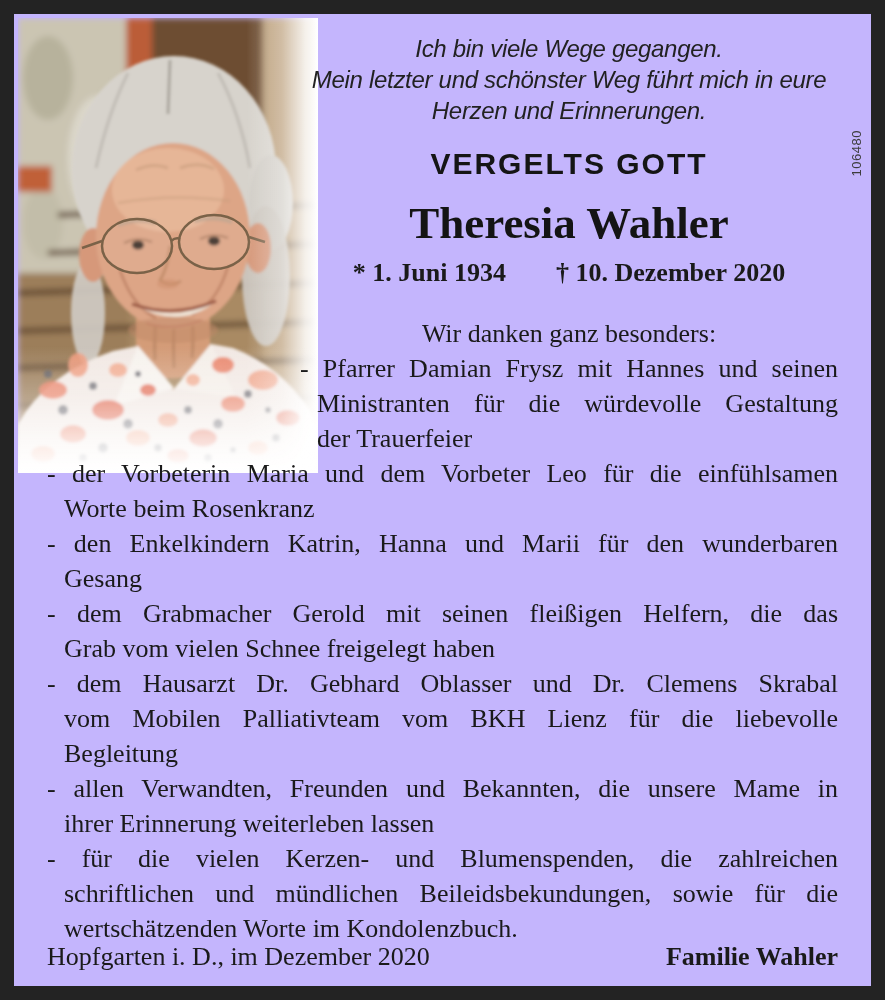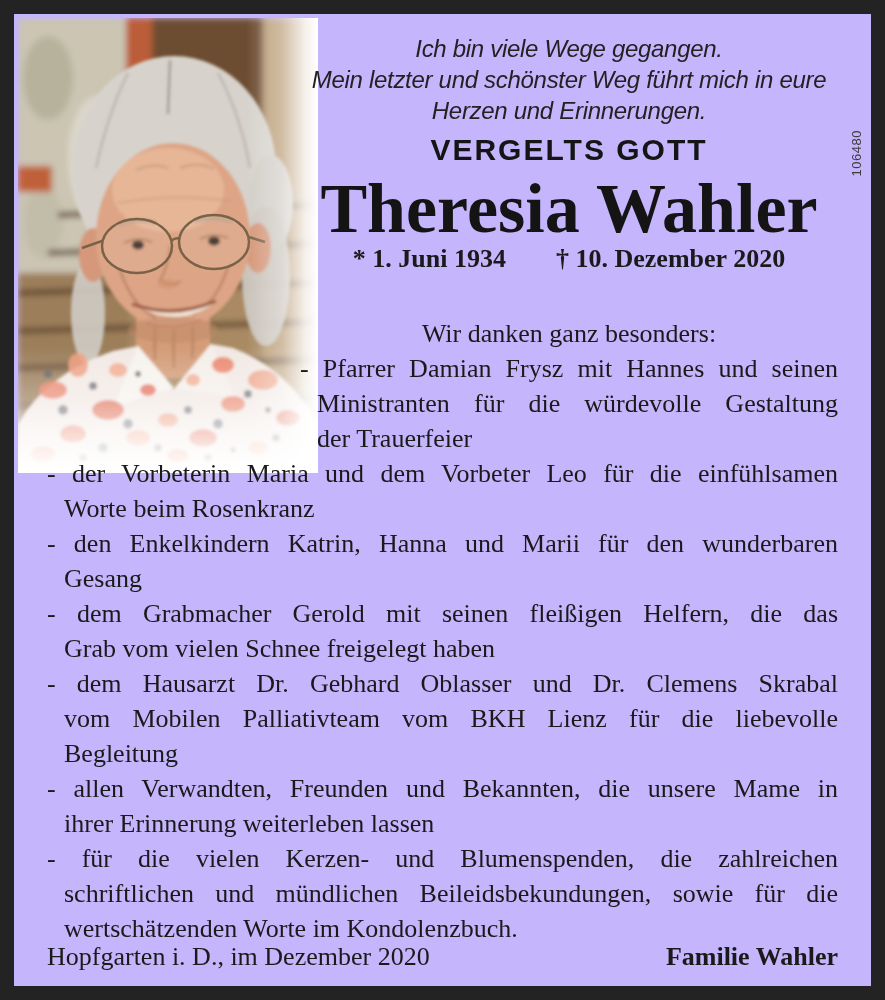--- a/index.html
+++ b/index.html
@@ -31,28 +31,28 @@
     position:absolute;left:286px;top:19px;width:538px;
     text-align:center;
   }
   .motto{
     font-family:"Liberation Sans", sans-serif;
     font-style:italic;
     font-size:24px;line-height:31px;
     letter-spacing:-.3px;color:#222;
   }
   .tribute{
-    margin-top:8px;
+    margin-top:22px;
     font-family:"Liberation Sans", sans-serif;
     font-weight:bold;font-size:30px;line-height:32px;
     letter-spacing:2px;color:#151515;
   }
   .name{
     margin-top:13px;
-    font-weight:bold;font-size:70px;line-height:60px;
+    font-weight:bold;font-size:45px;line-height:60px;
     color:#141414;
   }
   .dates{
     margin-top:4px;
     display:flex;justify-content:center;column-gap:50px;
     font-weight:bold;font-size:26px;line-height:32px;
   }
   
   .bodytext{
     position:absolute;left:33px;right:33px;top:302px;

